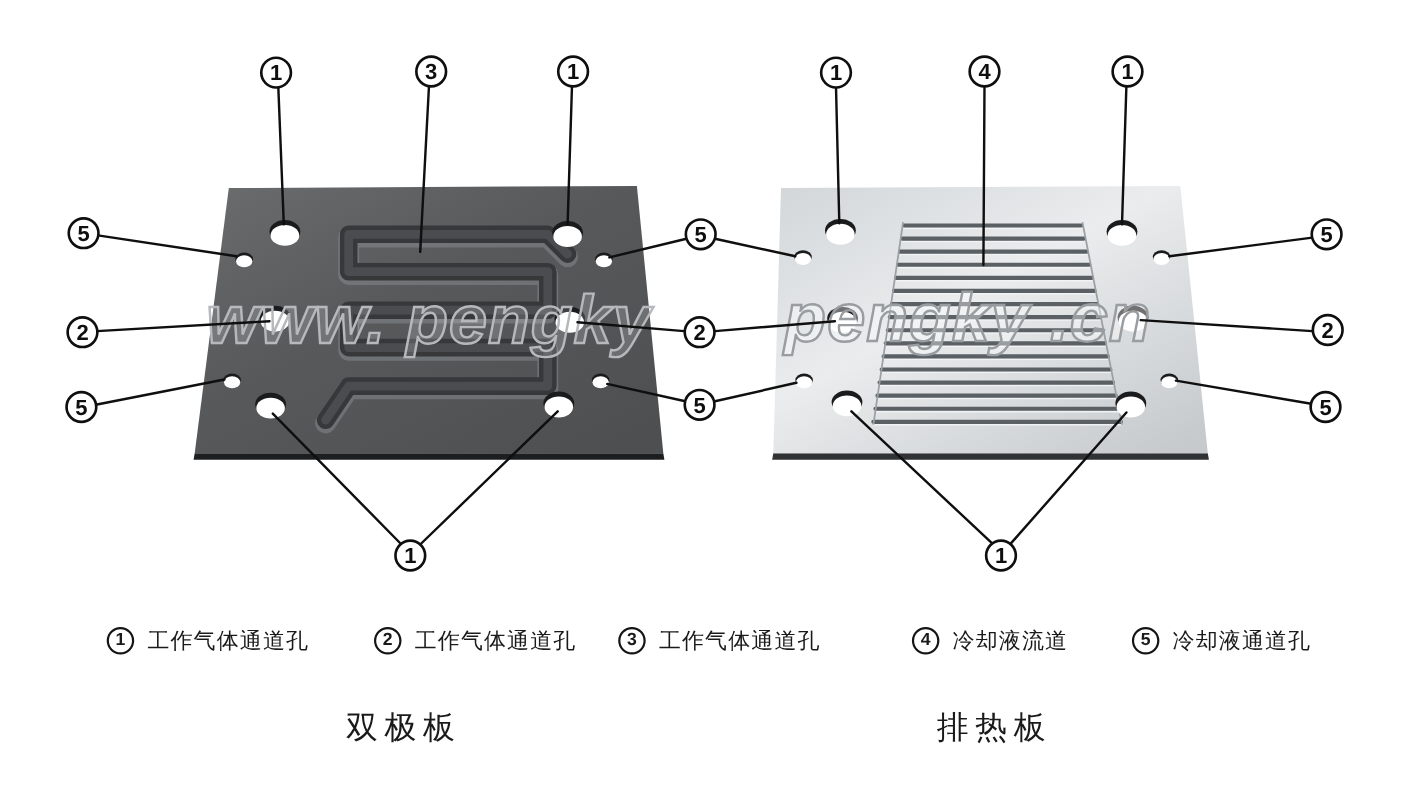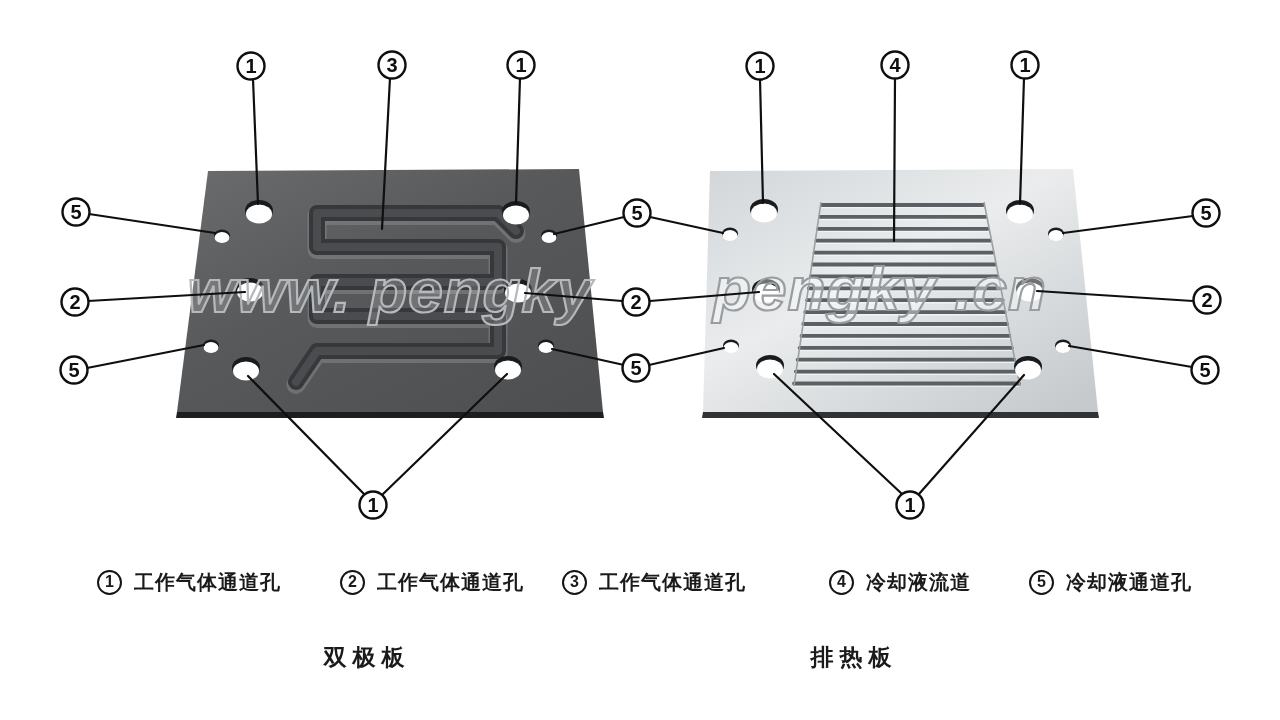--- a/index.html
+++ b/index.html
@@ -4,23 +4,23 @@
 <style>
   html,body{margin:0;padding:0;background:#ffffff;}
   body{width:1280px;height:720px;overflow:hidden;
        font-family:"Liberation Sans","DejaVu Sans",sans-serif;color:#1a1a1a;}
   .stage{position:relative;width:1280px;height:720px;background:#ffffff;}
   svg{position:absolute;left:0;top:0;}
   .legend-item{position:absolute;display:flex;align-items:center;gap:12px;height:28px;}
   .lnum{display:flex;align-items:center;justify-content:center;
         width:25px;height:25px;border:2.4px solid #141414;border-radius:50%;
         font-size:16px;font-weight:bold;box-sizing:border-box;background:#fff;}
-  .llabel{font-size:20px;font-weight:700;letter-spacing:1px;white-space:nowrap;}
-  .plate-title{position:absolute;transform:translateX(-50%);font-size:23px;
-               font-weight:700;letter-spacing:6px;white-space:nowrap;}
+  .llabel{font-size:20px;font-weight:400;letter-spacing:1px;white-space:nowrap;}
+  .plate-title{position:absolute;transform:translateX(-50%);font-size:29px;
+               font-weight:400;letter-spacing:6px;white-space:nowrap;}
 </style>
 </head>
 <body>
 
 <div class="stage">
 
   <svg width="1280" height="540" viewBox="0 0 1280 540">
     <defs>
       <linearGradient id="gLeft" x1="0" y1="0" x2="0.9" y2="1">
         <stop offset="0" stop-color="#6a6c6e"></stop>
@@ -204,14 +204,14 @@
       <span class="lnum">4</span>
       <span class="llabel">冷却液流道</span>
     </div>
     <div class="legend-item" style="left:1029px;top:568px;">
       <span class="lnum">5</span>
       <span class="llabel">冷却液通道孔</span>
     </div>
   </div>
 
   <div class="plate-title" style="left:367px;top:642px;">双极板</div>
-  <div class="plate-title" style="left:854px;top:642px;">排热板</div>
+  <div class="plate-title" style="left:904px;top:642px;">排热板</div>
 </div>
 
 </body></html>

